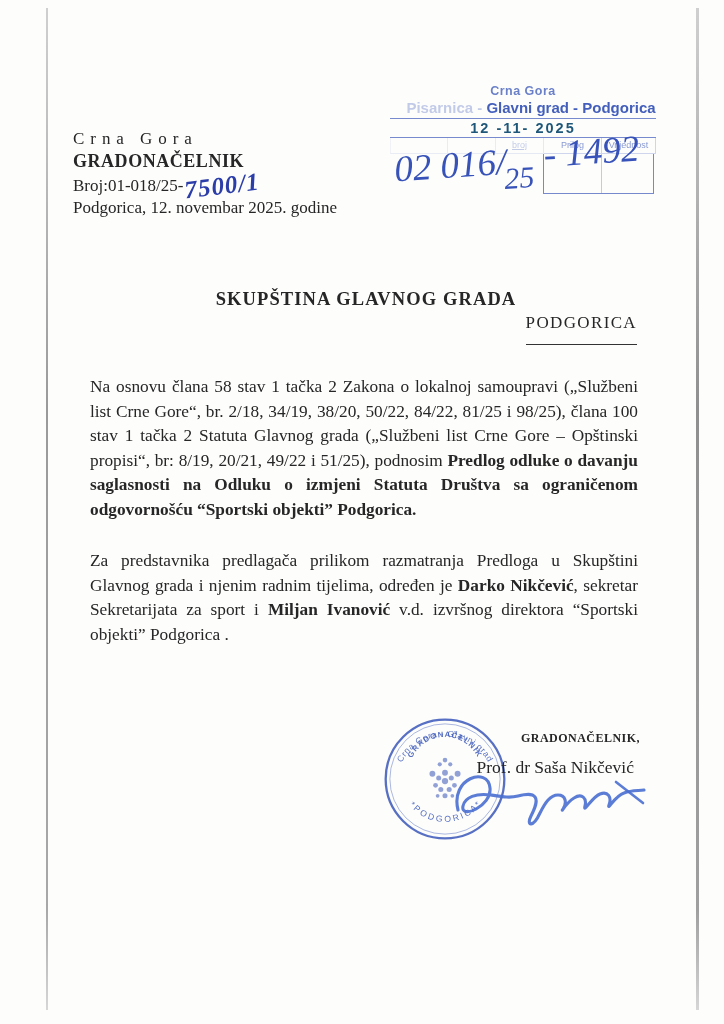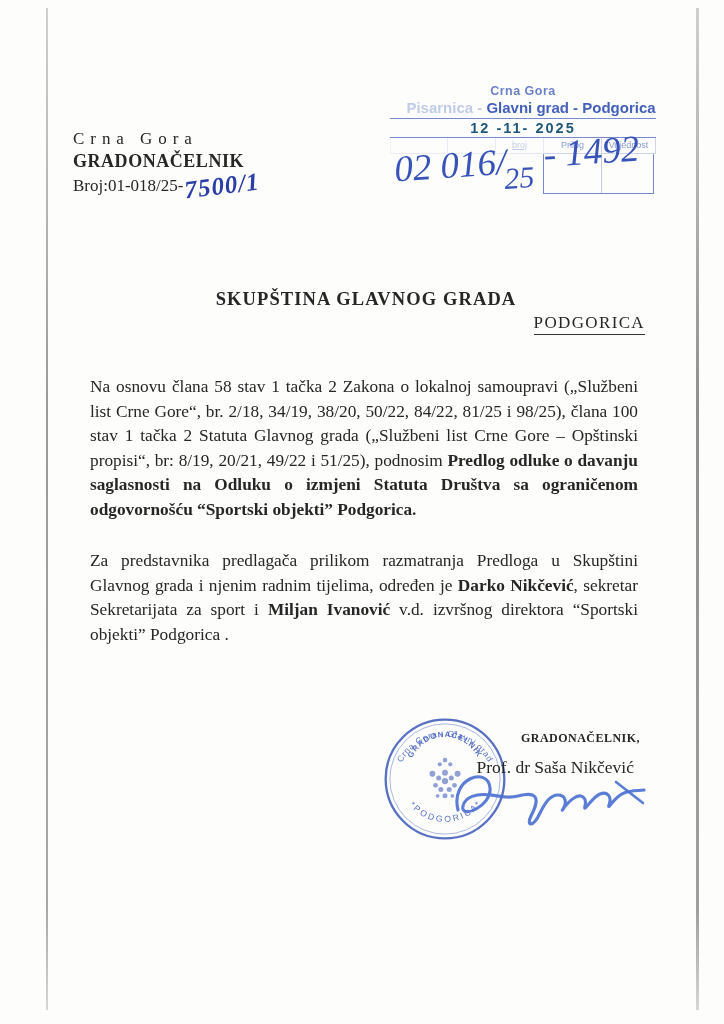--- a/index.html
+++ b/index.html
@@ -83,23 +83,23 @@
   .rstamp .hand .denom { font-size: 30px; position: relative; top: 15px; left: -3px; }
   .rstamp .hand .rpart { margin-left: 8px; position: relative; top: -4px; }
 
   
   .title-line {
     position: absolute; left: 0; right: 20px; top: 289px;
     text-align: center; font-weight: bold; font-size: 18.5px;
     letter-spacing: 0.06em; z-index: 2; margin-left: 28px;
   }
   .subtitle-line {
-    position: absolute; right: 79px; top: 313px;
+    position: absolute; right: 87px; top: 313px;
     font-size: 17px; letter-spacing: 0.08em;
-    border-bottom: 1.6px solid #333; padding-bottom: 1px; z-index: 2;
+    border-bottom: 1.6px solid #333; padding-bottom: 11px; z-index: 2;
   }
 
   
   .para {
     position: absolute; left: 90px; width: 548px;
     font-size: 17.3px; line-height: 24.6px;
     text-align: justify; z-index: 2;
   }
   .para.p1 { top: 375px; }
   .para.p2 { top: 549px; }
@@ -121,20 +121,21 @@
 
 <div class="page">
 
   <div class="scan-line left"></div>
   <div class="scan-line right"></div>
 
   <div class="sender">
     <div class="country">Crna Gora</div>
     <div class="office">GRADONAČELNIK</div>
     <div class="broj-line"><span>Broj:01-018/25-</span><span class="hand-ink">7500/1</span></div>
+    <div>Podgorica, 12. novembar 2025. godine</div>
   </div>
 
   <div class="rstamp">
     <div class="l1">Crna Gora</div>
     <div class="l2"><span class="faded">Pisarnica -</span><span class="main"> Glavni grad - Podgorica</span></div>
     <div class="daterow">12 -11- 2025</div>
     <div class="cols">
       <div class="cell c0"></div>
       <div class="cell c1"></div>
       <div class="cell c2">broj</div>

